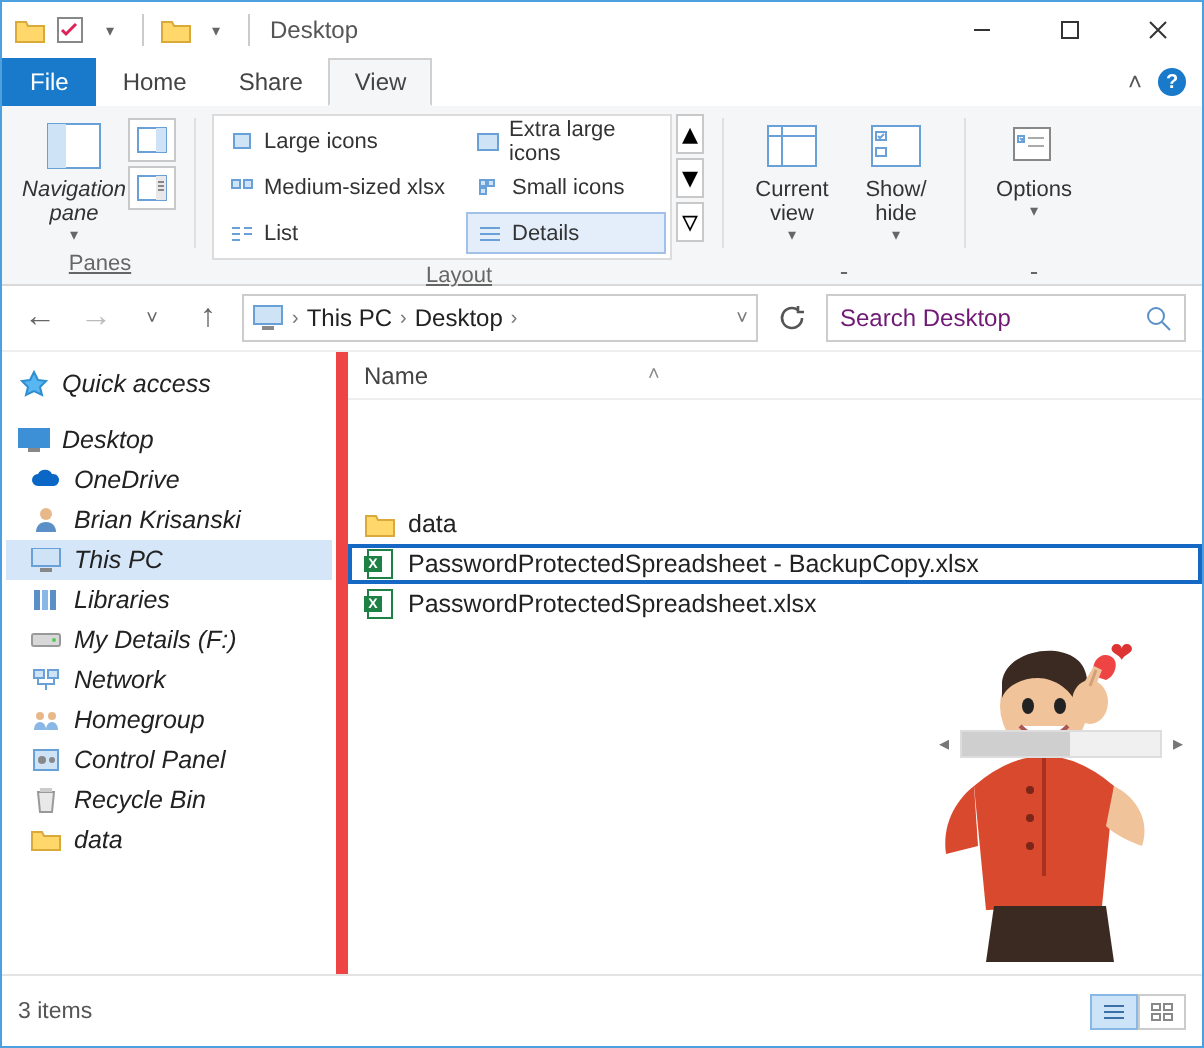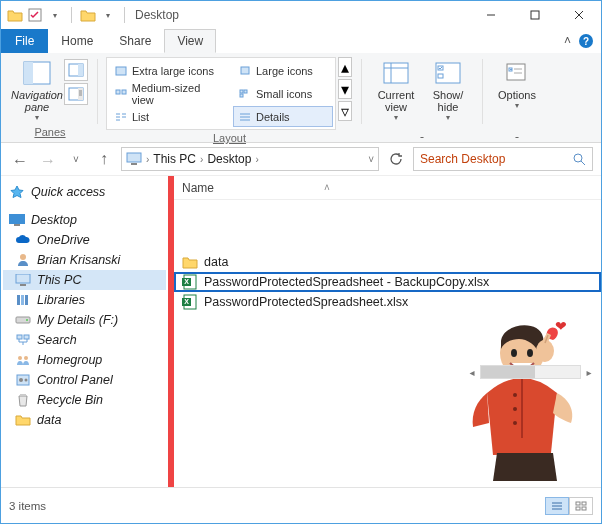--- a/index.html
+++ b/index.html
@@ -33,21 +33,21 @@
   .layoutgrid { display: grid; grid-template-columns: 120px 100px; grid-auto-rows: 21px; gap: 2px 4px; font-size: 11px; color: #333; }
   .layitem { display: flex; align-items: center; padding: 0 4px; border: 1px solid transparent; gap: 4px; }
   .layitem .lico { width: 14px; height: 12px; display: flex; align-items: center; justify-content: center; }
   .layitem.sel { border: 1px solid #a3c0e8; background: #e4eefb; }
   
   .addrrow { height: 32px; display: flex; align-items: center; padding: 3px 8px; gap: 6px; font-size: 12px; }
   .navarrow { width: 22px; height: 22px; display: flex; align-items: center; justify-content: center; color: #666; font-size: 16px; }
   .breadcrumb { flex: 1; height: 24px; border: 1px solid #ccc; display: flex; align-items: center; padding: 0 4px; gap: 4px; }
   .breadcrumb .crumb { display: flex; align-items: center; gap: 3px; color: #222; }
   .breadcrumb .chev { color: #777; font-size: 10px; }
-  .searchbox { width: 180px; height: 24px; border: 1px solid #ccc; display: flex; align-items: center; padding: 0 6px; color: #c2410c; font-size: 12px; }
+  .searchbox { width: 180px; height: 24px; border: 1px solid #ccc; display: flex; align-items: center; padding: 0 6px; color: #701a75; font-size: 12px; }
   .refresh { width: 22px; height: 22px; display:flex; align-items:center; justify-content:center; color:#555; }
   
   .main { flex: 1; display: flex; min-height: 0; border-top: 1px solid #eee; font-size: 12.5px; }
   .nav { width: 173px; border-right: 6px solid #ef4444; padding: 6px 2px; overflow: hidden; font-style: italic; }
   .navitem { display: flex; align-items: center; gap: 6px; padding: 3px 4px 3px 12px; color: #222; white-space: nowrap; }
   .navitem.top { padding-left: 6px; font-weight: normal; }
   .navitem .nico { width: 16px; height: 14px; display:flex; align-items:center; justify-content:center; }
   .navitem.sel { background: #d4e6f7; }
   .content { flex: 1; display: flex; flex-direction: column; position: relative; overflow: hidden; gap: 48px; }
   .colheader { height: 24px; display: flex; align-items: center; padding: 0 8px; font-size: 12px; color: #444; border-bottom: 1px solid #eee; }
@@ -167,41 +167,41 @@
       </div>
       <div class="lbl">Panes</div>
     </div>
     <div class="rsep"></div>
     <div class="rgroup" style="flex:0 0 auto;">
       <div class="body">
         <div class="layoutgrid" style="border:1px solid #dcdcdc;padding:2px;background:#fff;">
           <div class="layitem">
               <span class="lico">
                 <svg width="12" height="10">
+                  <rect x="2" y="1" width="8" height="7" fill="#cfe3f6" stroke="#6aa0d8"></rect>
+                </svg>
+              </span>
+              <span>Large icons</span>
+            </div>
+          <div class="layitem">
+              <span class="lico">
+                <svg width="12" height="10">
                   <rect x="1" y="1" width="10" height="8" fill="#cfe3f6" stroke="#6aa0d8"></rect>
                 </svg>
               </span>
               <span>Extra large icons</span>
             </div>
           <div class="layitem">
               <span class="lico">
                 <svg width="12" height="10">
-                  <rect x="2" y="1" width="8" height="7" fill="#cfe3f6" stroke="#6aa0d8"></rect>
-                </svg>
-              </span>
-              <span>Large icons</span>
-            </div>
-          <div class="layitem">
-              <span class="lico">
-                <svg width="12" height="10">
                   <rect x="1" y="1" width="4" height="4" fill="#cfe3f6" stroke="#6aa0d8"></rect>
                   <rect x="7" y="1" width="4" height="4" fill="#cfe3f6" stroke="#6aa0d8"></rect>
                 </svg>
               </span>
-              <span>Medium-sized view</span>
+              <span>Medium-sized xlsx</span>
             </div>
           <div class="layitem">
               <span class="lico">
                 <svg width="12" height="10">
                   <rect x="1" y="1" width="3" height="3" fill="#cfe3f6" stroke="#6aa0d8"></rect>
                   <rect x="5" y="1" width="3" height="3" fill="#cfe3f6" stroke="#6aa0d8"></rect>
                   <rect x="1" y="5" width="3" height="3" fill="#cfe3f6" stroke="#6aa0d8"></rect>
                 </svg>
               </span>
               <span>Small icons</span>
@@ -387,21 +387,21 @@
           <span>My Details (F:)</span>
         </div>
       <div class="navitem">
           <span class="nico">
             <svg width="14" height="12" viewBox="0 0 14 12">
               <rect x="1" y="1" width="5" height="4" fill="#cfe3f6" stroke="#6aa0d8"></rect>
               <rect x="8" y="1" width="5" height="4" fill="#cfe3f6" stroke="#6aa0d8"></rect>
               <path d="M3 5v3h8V5M7 8v3" stroke="#6aa0d8" fill="none"></path>
             </svg>
           </span>
-          <span>Search</span>
+          <span>Network</span>
         </div>
       <div class="navitem">
           <span class="nico">
             <svg width="14" height="12" viewBox="0 0 14 12">
               <circle cx="4" cy="4" r="2" fill="#e8b88a"></circle>
               <circle cx="10" cy="4" r="2" fill="#e8b88a"></circle>
               <path d="M1 11c0-2 1-4 3-4s3 2 3 4M7 11c0-2 1-4 3-4s3 2 3 4" fill="#8ab8e6"></path>
             </svg>
           </span>
           <span>Homegroup</span>

